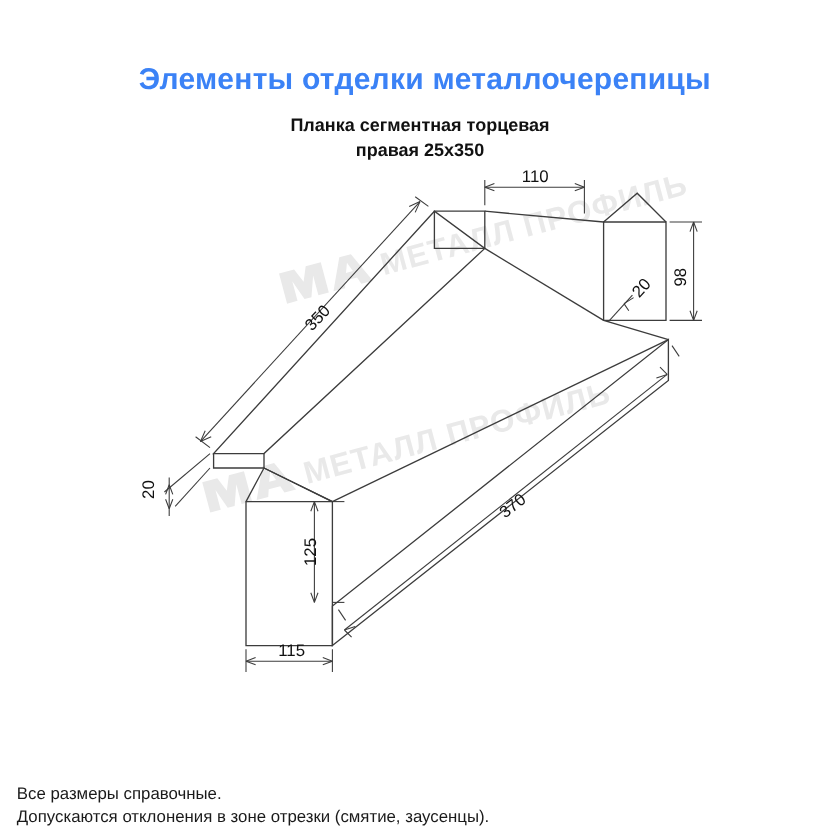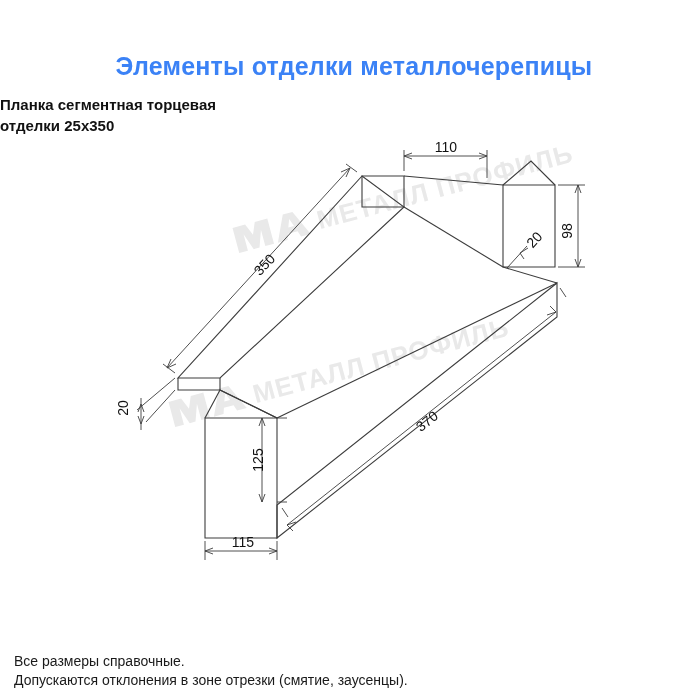--- a/index.html
+++ b/index.html
@@ -29,20 +29,21 @@
     font-weight: bold;
     letter-spacing: 0.2px;
     color: #3b82f6;
     margin-top: 32px;
   }
   .subtitle {
     position: absolute;
     top: 94px;
     left: 0;
     width: 700px;
+    text-align: center;
     font-size: 15px;
     font-weight: bold;
     line-height: 21px;
     color: #111111;
   }
   .drawing {
     position: absolute;
     top: 0;
     left: 0;
     width: 700px;
@@ -62,21 +63,21 @@
 </style>
 </head>
 <body>
 
 <div class="page">
 
   <div class="title">Элементы отделки металлочерепицы</div>
 
   <div class="subtitle">
     <div>Планка сегментная торцевая</div>
-    <div>отделки 25х350</div>
+    <div>правая 25х350</div>
   </div>
 
   <svg class="drawing" viewBox="0 0 700 700">
 
     <g fill="#e9e9e9">
 
       <g transform="translate(232,226) rotate(-15)">
         <path d="M0,28 L0,2 L13,2 L18,14 L23,2 L36,2 L36,28 L27,28 L27,11 L21,28 L15,28 L9,11 L9,28 Z"></path>
         <path d="M40,28 L52,2 L62,2 L74,28 L64,28 L62,22 L52,22 L50,28 Z M54,16 L60,16 L57,8 Z"></path>
         <text x="84" y="26" font-family="Liberation Sans, sans-serif" font-size="26" font-weight="bold" letter-spacing="1">МЕТАЛЛ ПРОФИЛЬ</text>

